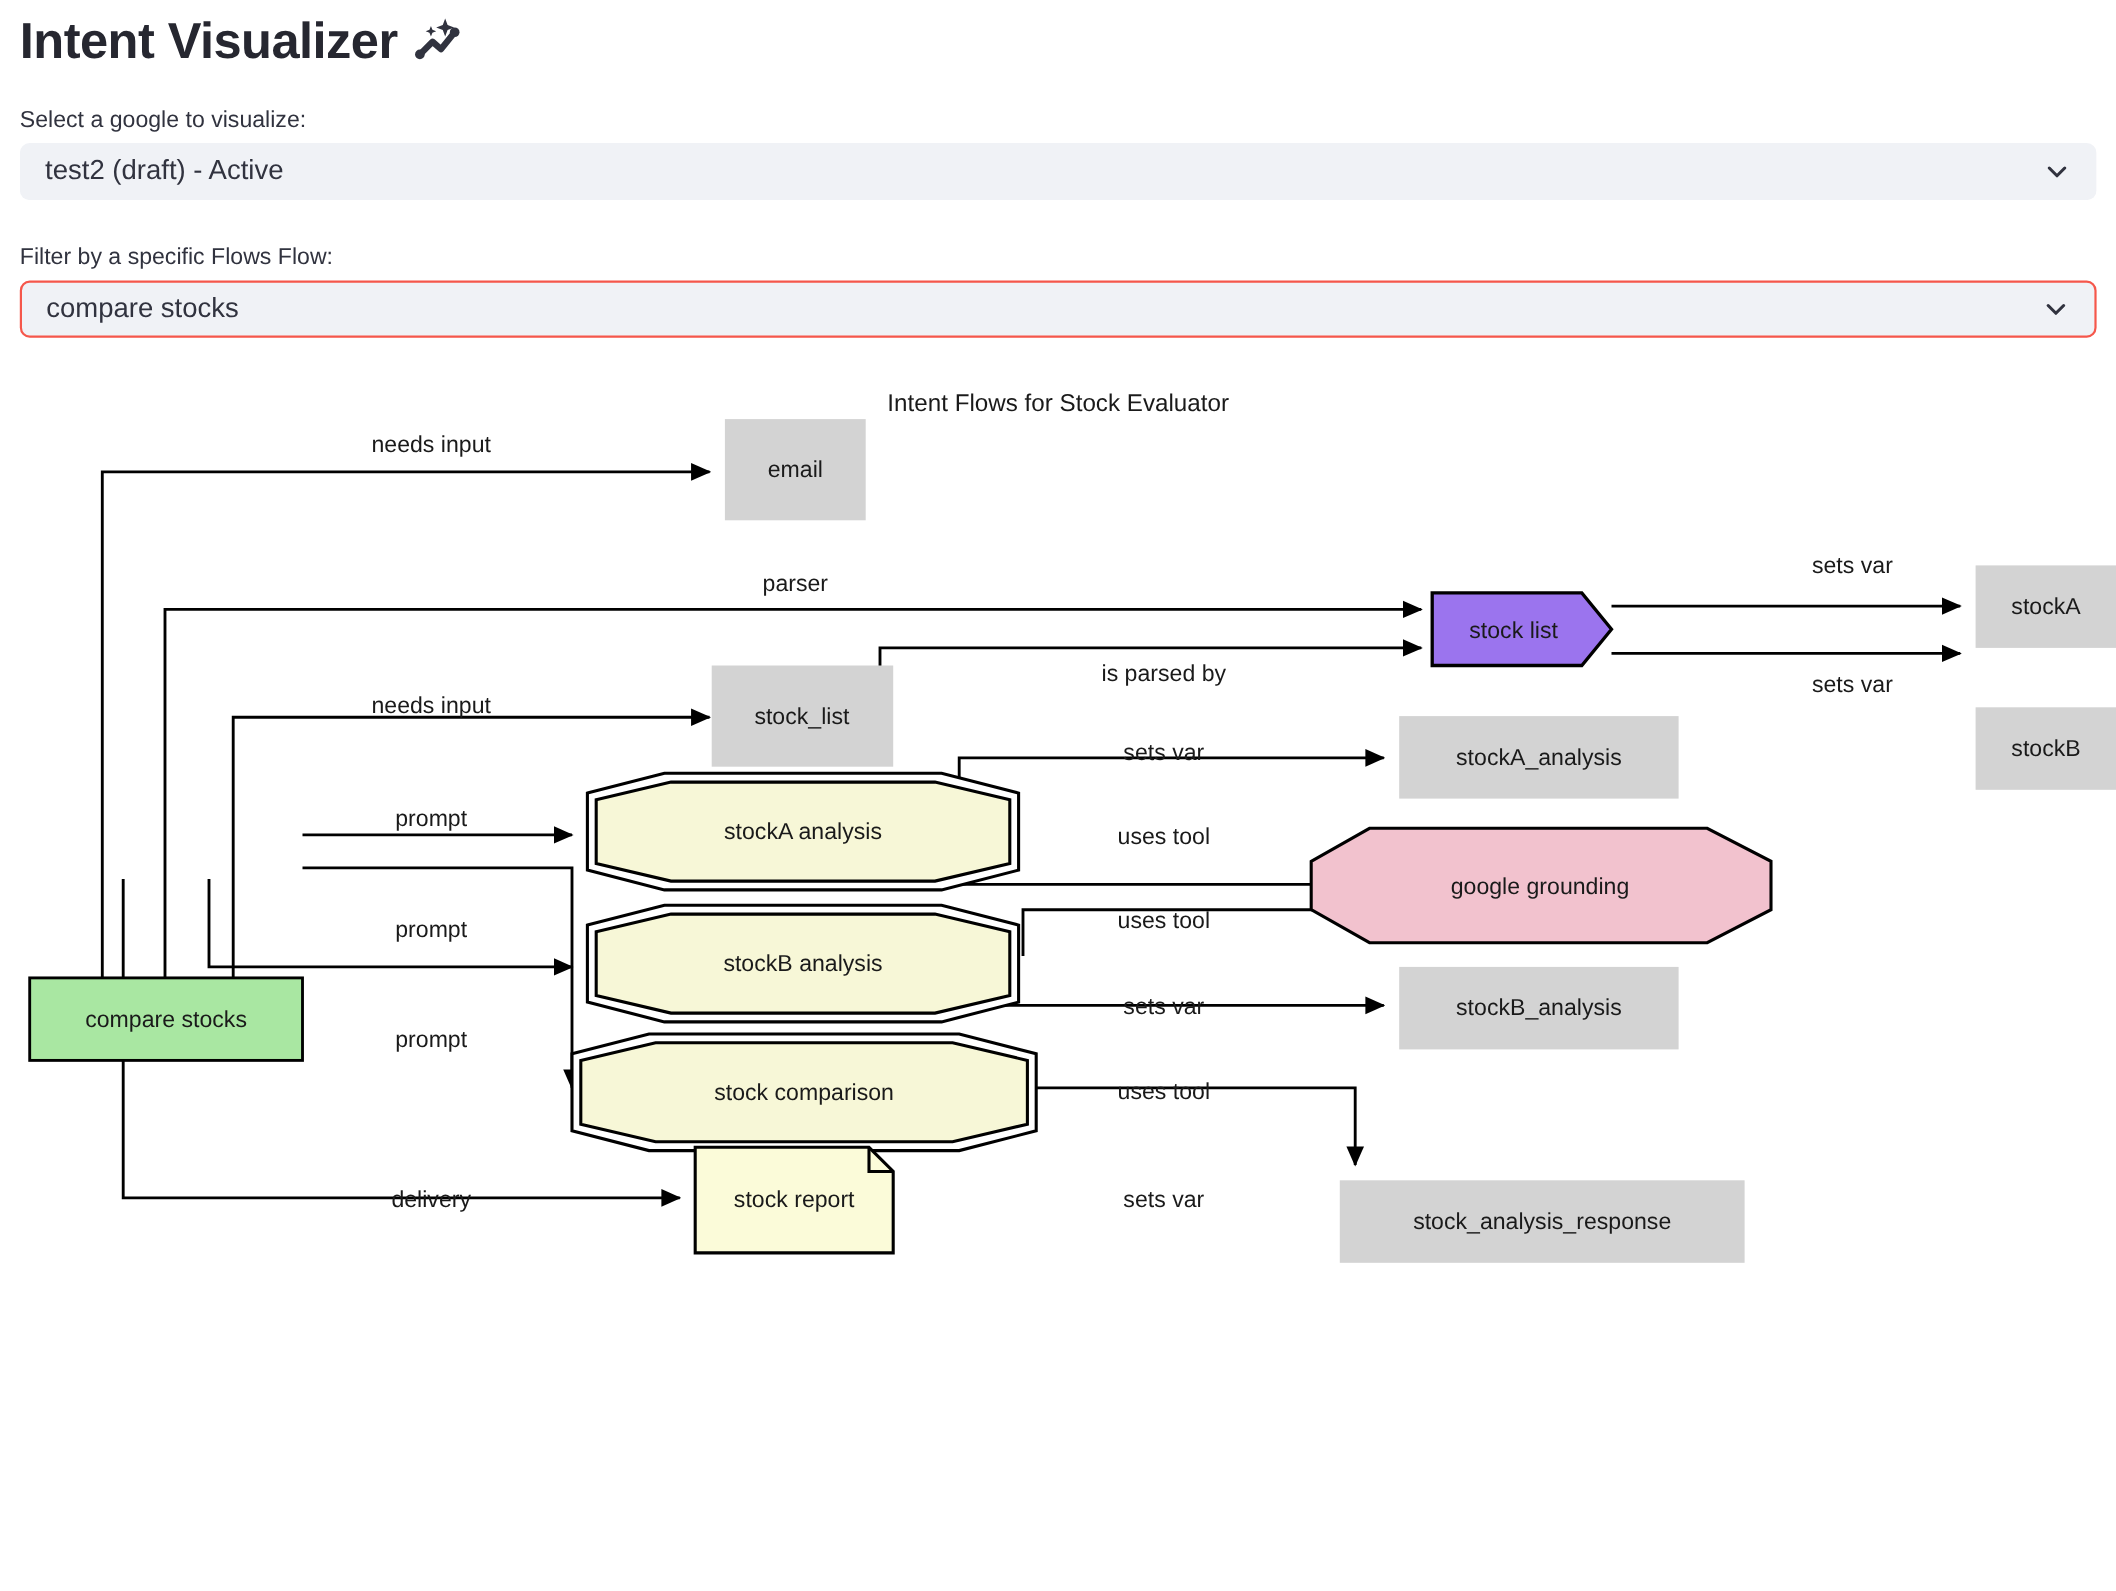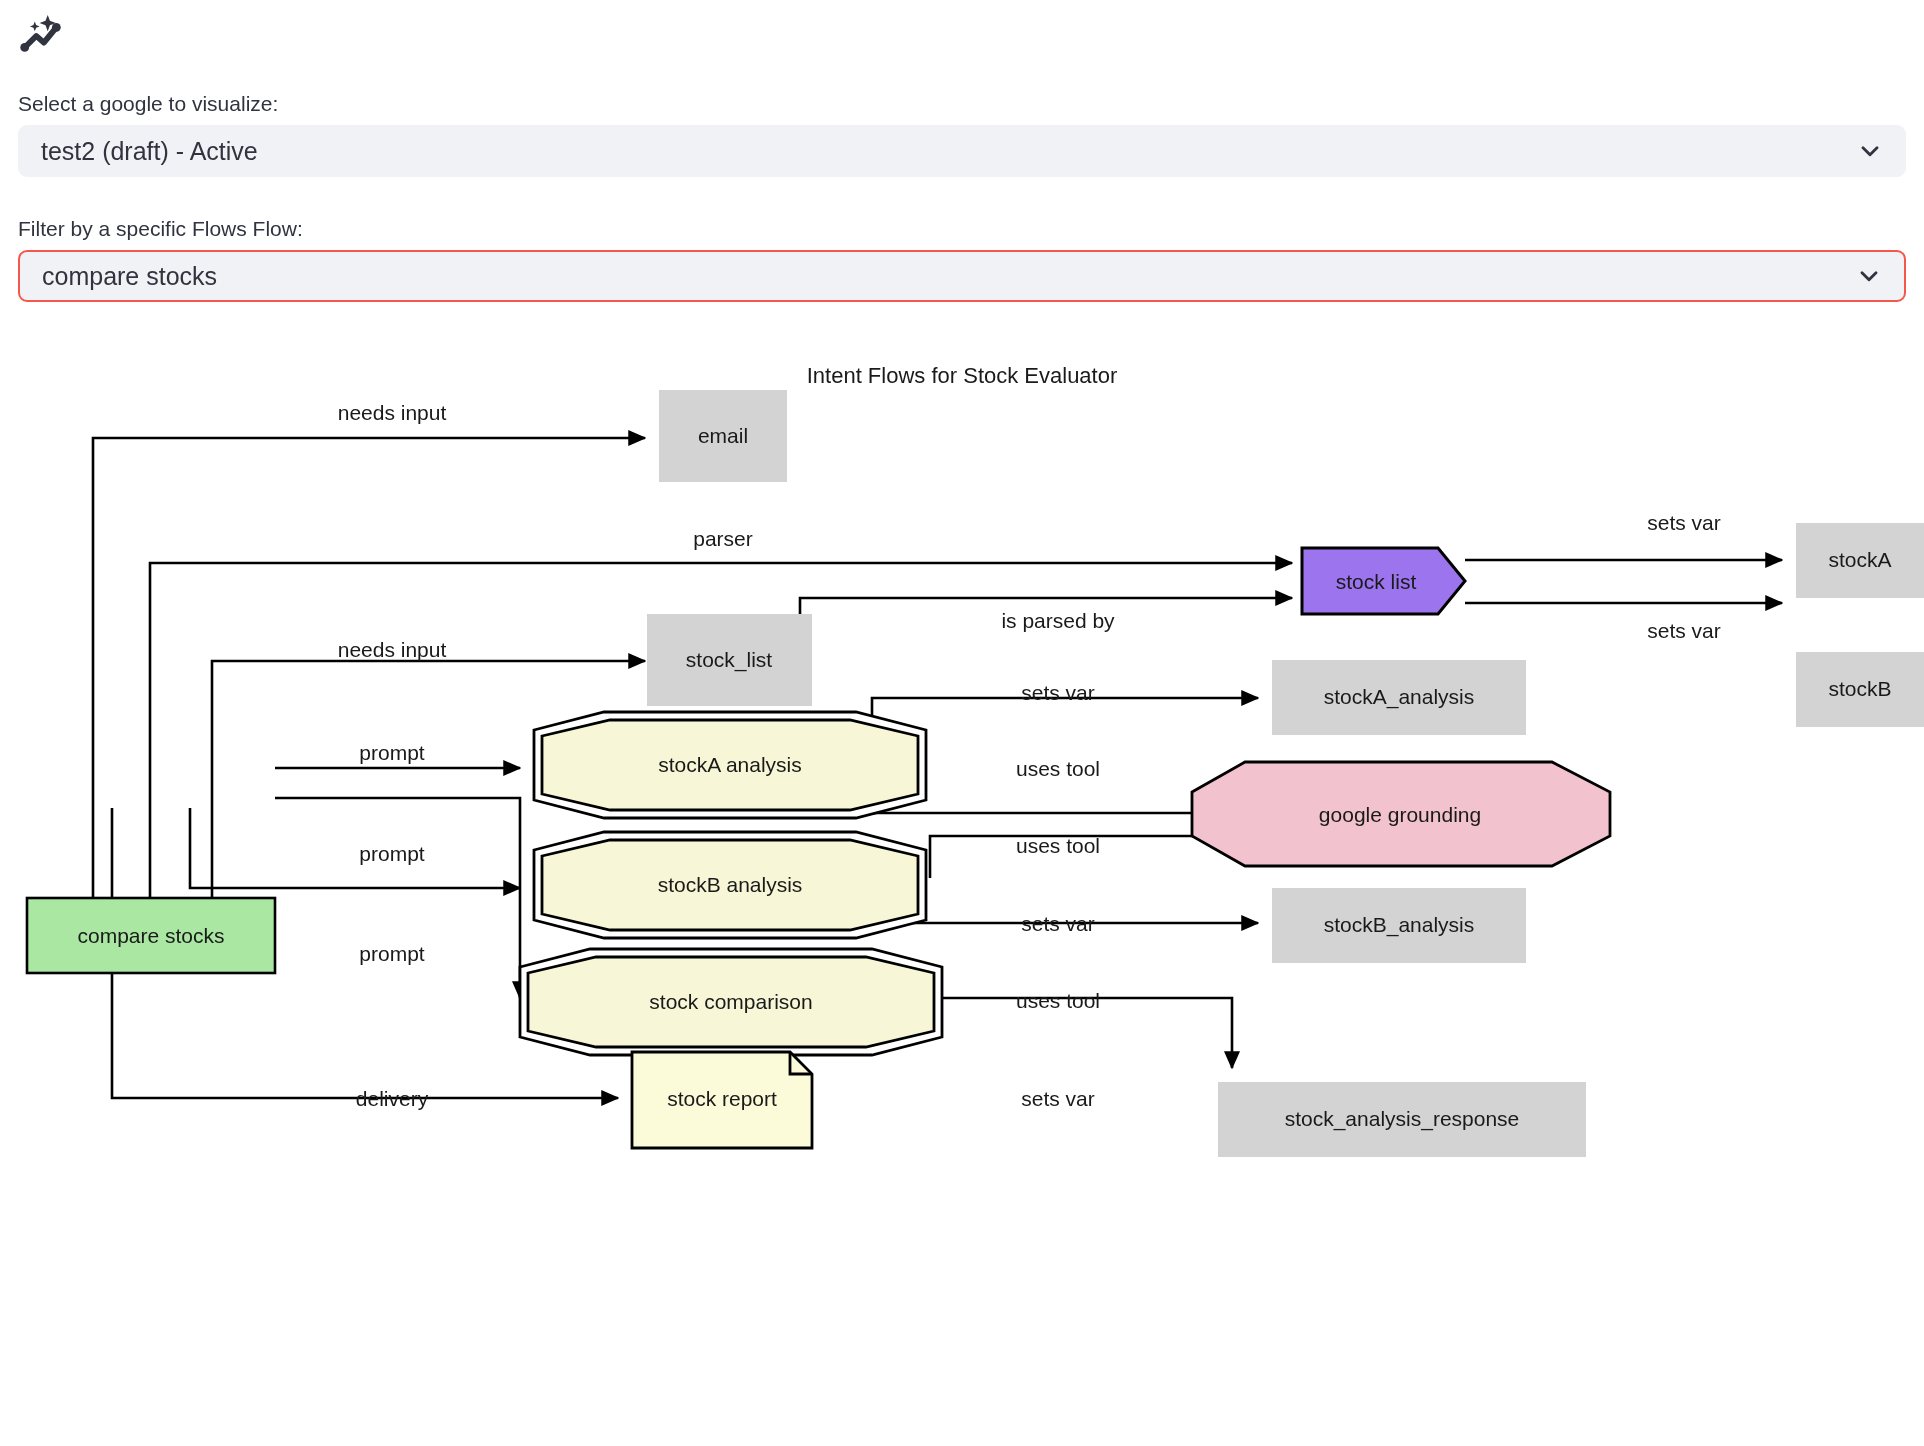--- a/index.html
+++ b/index.html
@@ -47,32 +47,33 @@
   .select-value {
     font-size: 25px; color: #31333f; flex: 1 1 auto;
     white-space: nowrap; overflow: hidden; text-overflow: ellipsis;
   }
   .chev { width: 26px; height: 26px; flex: 0 0 26px; }
   .chev svg { display: block; width: 26px; height: 26px; }
 
   
   .graph-wrap {
     position: relative;
-    margin-top: 56px;
+    margin-top: 42px;
     width: 1712px; height: 820px;
     margin-left: -18px;
   }
   .graph-wrap svg { display: block; }
 </style>
 </head>
 <body>
 
 <div class="page">
 
   <div class="app-title">
+    <span>Intent Visualizer</span>
     <span class="title-icon">
       <svg viewBox="0 0 48 48" aria-hidden="true">
         <path d="M7 37 L19 25 L27 32 L40 16" stroke="#31333f" stroke-width="6" fill="none" stroke-linecap="round" stroke-linejoin="round"></path>
         <circle cx="7" cy="37" r="4.6" fill="#31333f"></circle>
         <circle cx="40" cy="16" r="4.6" fill="#31333f"></circle>
         <path d="M31 3 L33.3 9.2 L39.5 11.5 L33.3 13.8 L31 20 L28.7 13.8 L22.5 11.5 L28.7 9.2 Z" fill="#31333f"></path>
         <path d="M17.5 10 L18.9 13.6 L22.5 15 L18.9 16.4 L17.5 20 L16.1 16.4 L12.5 15 L16.1 13.6 Z" fill="#31333f"></path>
       </svg>
     </span>
   </div>

